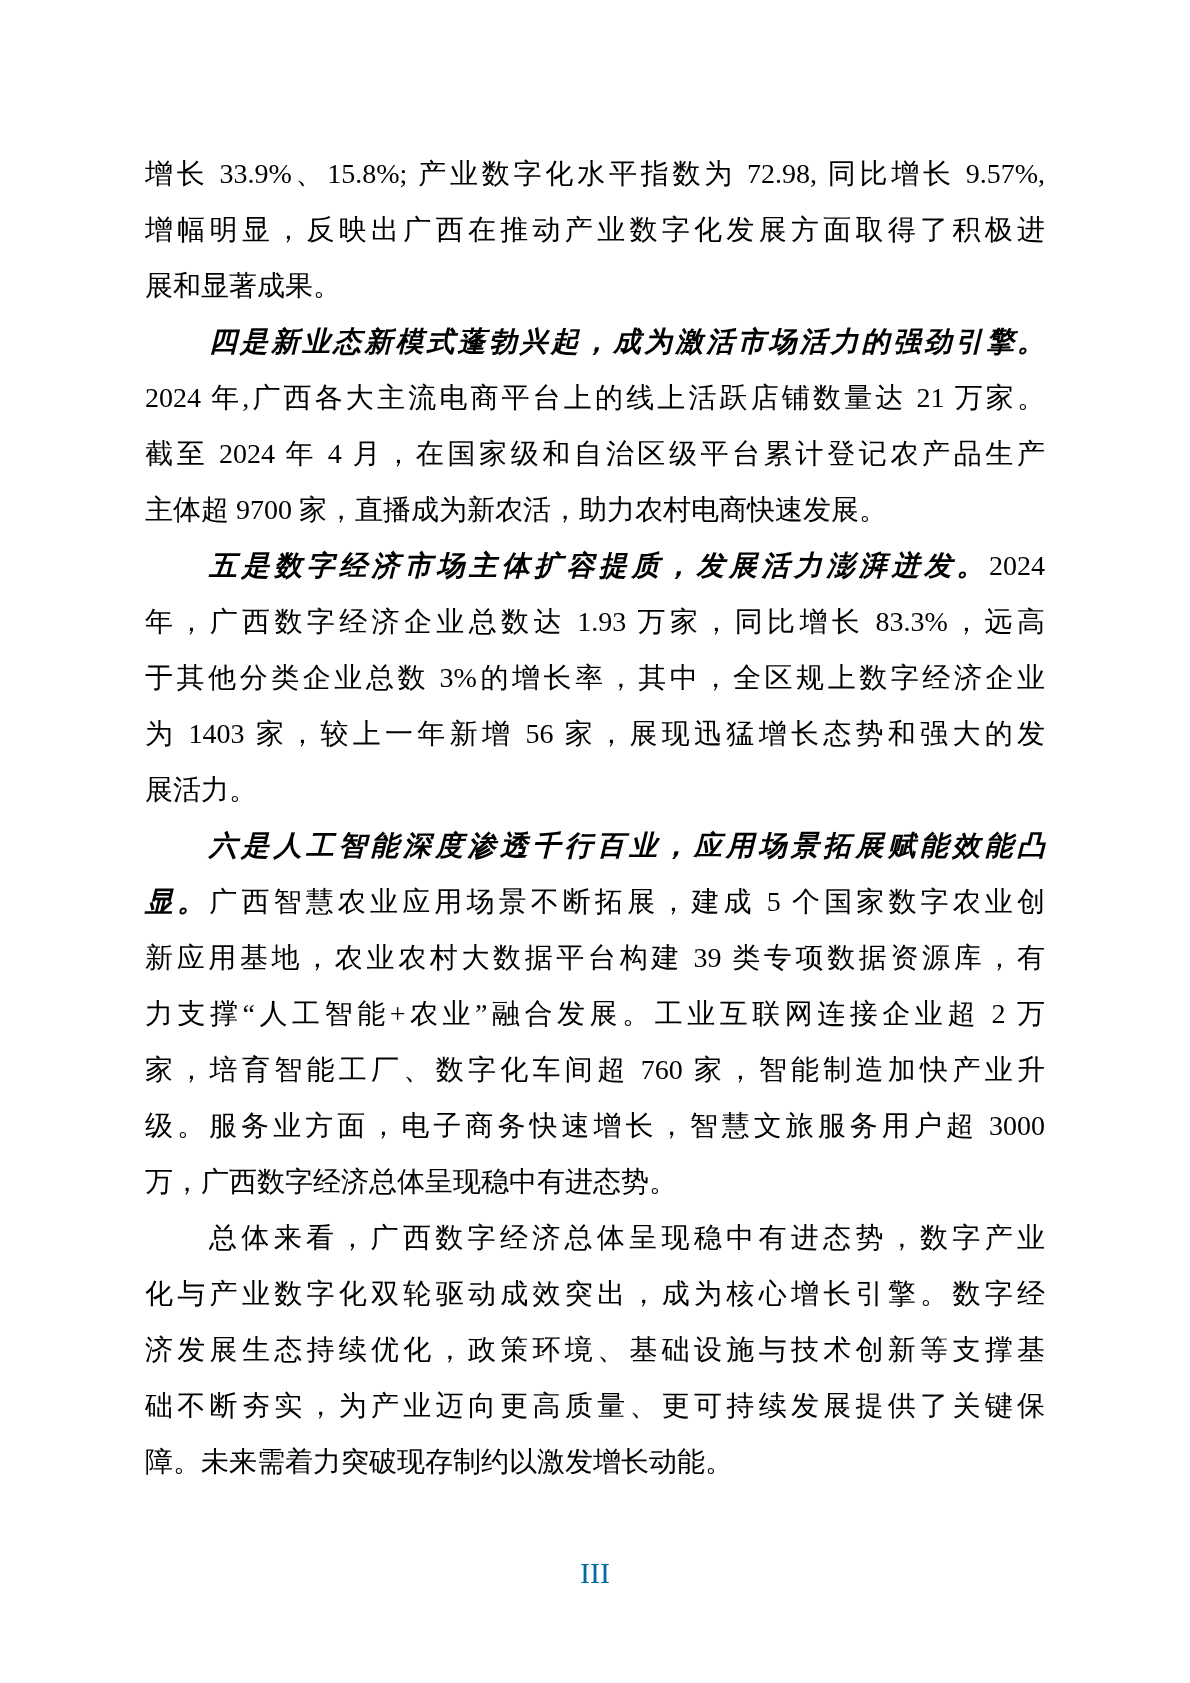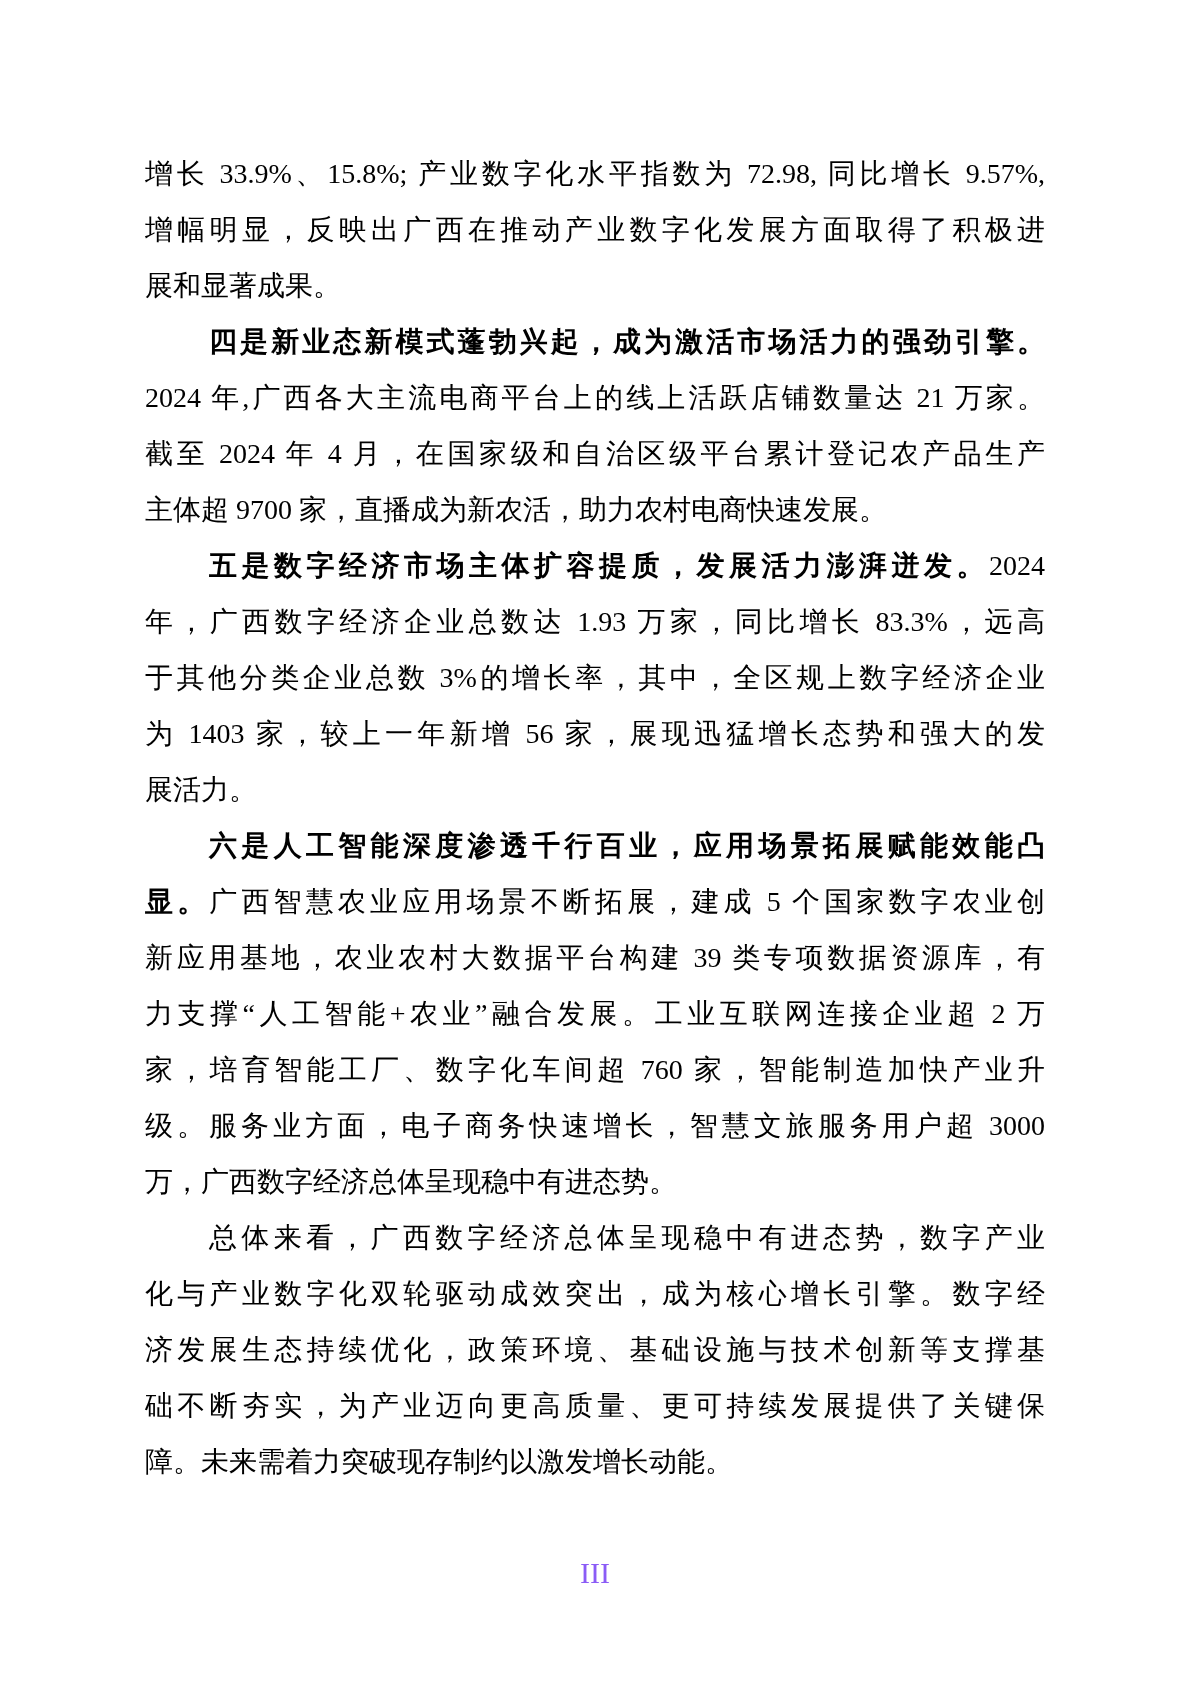--- a/index.html
+++ b/index.html
@@ -37,30 +37,31 @@
   .line.ind {
     text-indent: 64px;
   }
   .run-r {
     font-family: "Liberation Serif", "DejaVu Serif", serif;
     font-weight: 400;
   }
   .run-b {
     font-family: "DejaVu Sans", "Liberation Sans", sans-serif;
     font-weight: 700;
+    font-style: italic;
   }
   .page-number {
     position: absolute;
     top: 1556px;
     left: 0;
     width: 1190px;
     text-align: center;
     font-family: "Liberation Serif", "DejaVu Serif", serif;
     font-size: 30px;
-    color: #8b5cf6;
+    color: #0369a1;
   }
 </style>
 </head>
 <body>
 
 <div class="page">
   <div class="content">
       <div class="line j"><span class="run-r">增长 33.9%、15.8%; 产业数字化水平指数为 72.98, 同比增长 9.57%,</span></div>
       <div class="line j"><span class="run-r">增幅明显，反映出广西在推动产业数字化发展方面取得了积极进</span></div>
       <div class="line"><span class="run-r">展和显著成果。</span></div>

